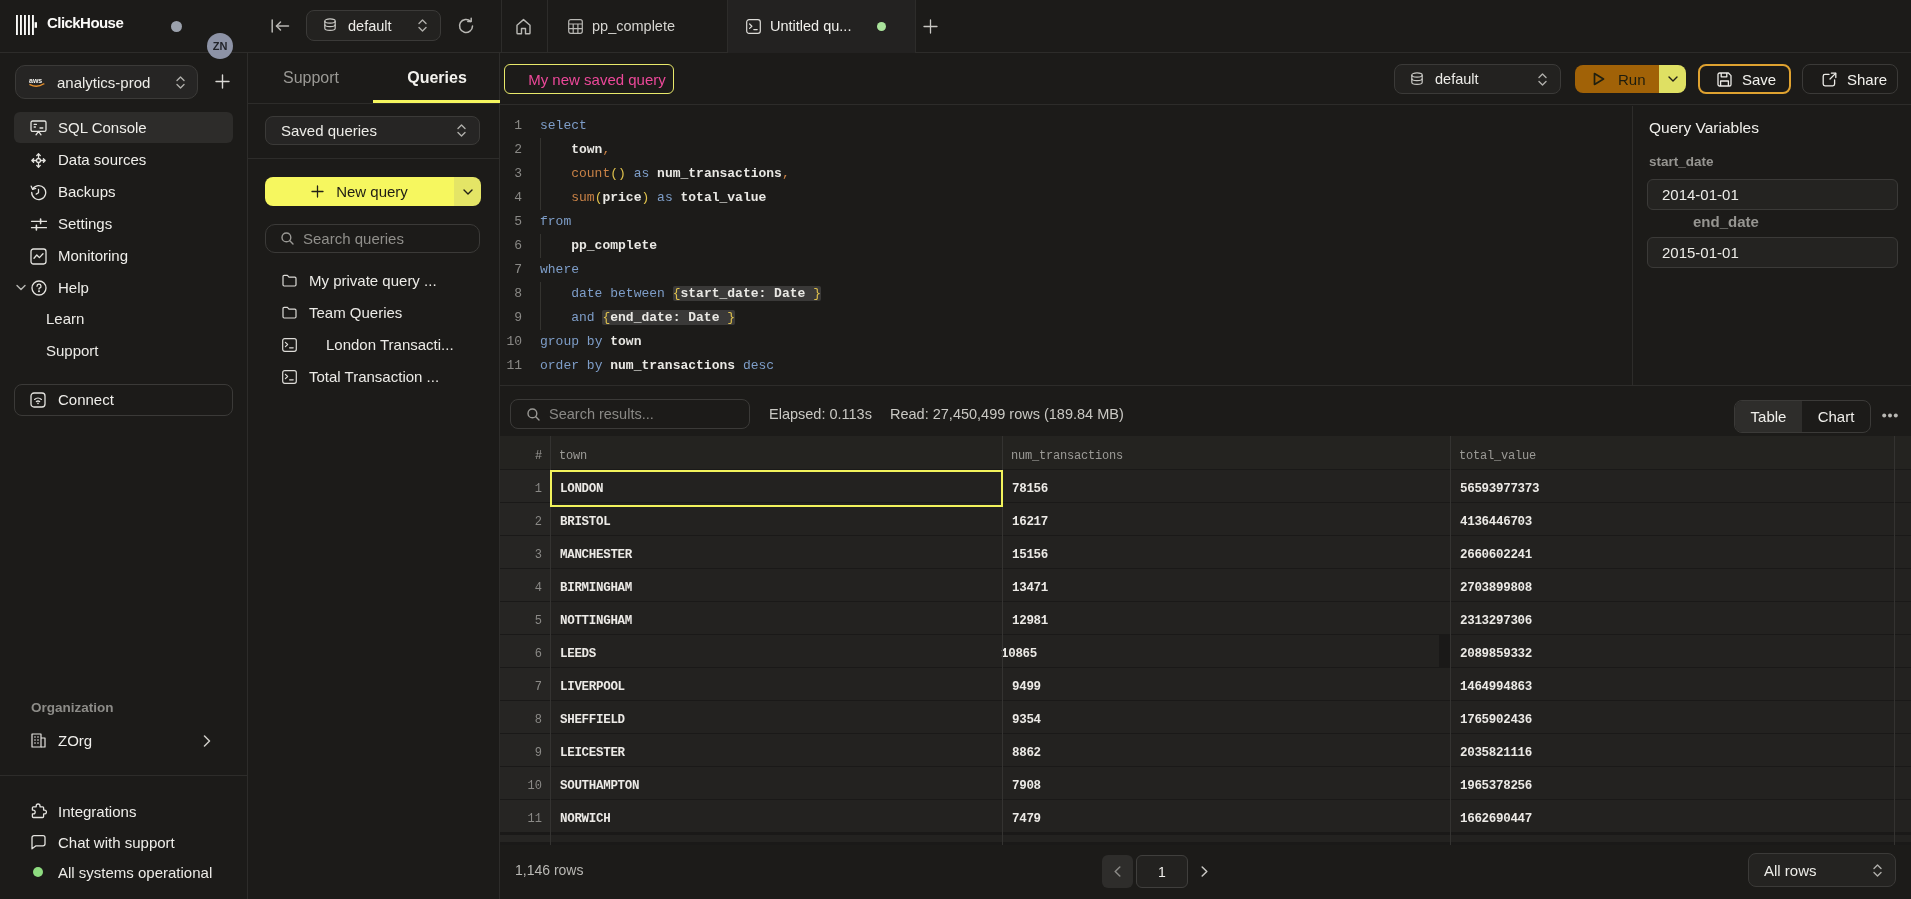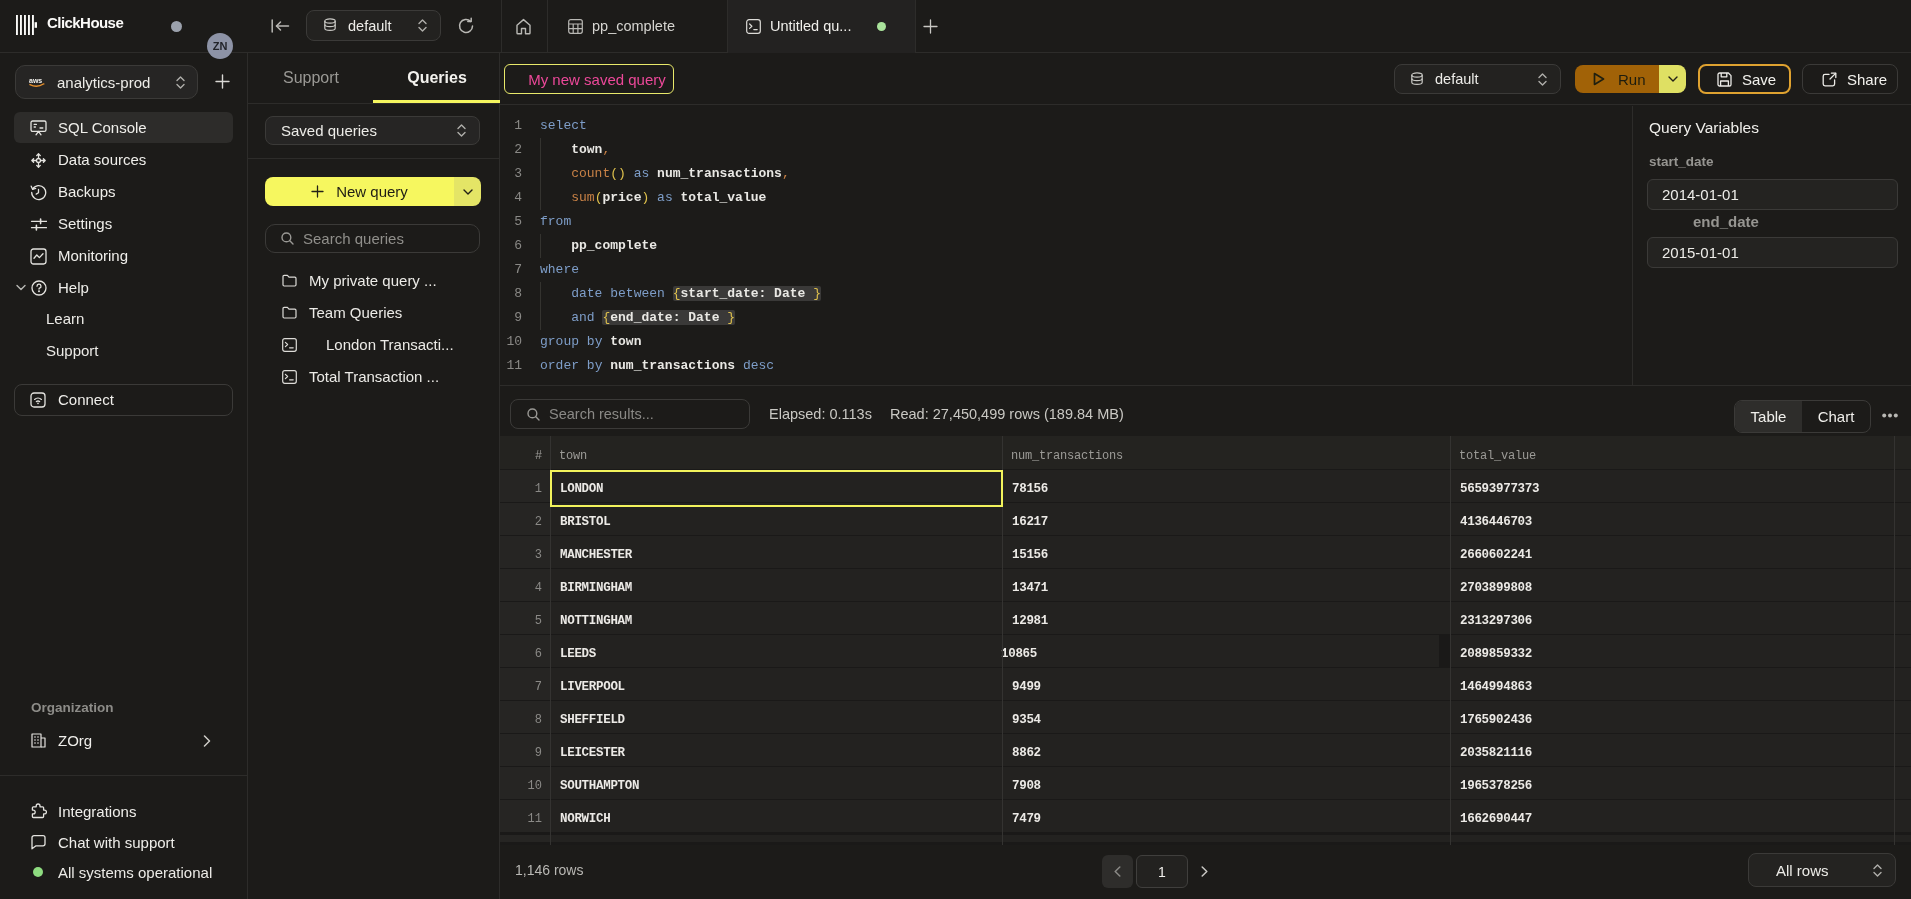--- a/index.html
+++ b/index.html
@@ -458,20 +458,20 @@
     <svg width="7" height="11" viewBox="0 0 7 11" fill="none" stroke="#8a8986" stroke-width="1.5" stroke-linecap="round" stroke-linejoin="round">
         <path d="M5.8 1 1.2 5.5 5.8 10"></path>
       </svg>
   </div>
   <div class="abs" style="left:636px;top:10px;width:52px;height:33px;background:#232220;border:1px solid #403f3d;border-radius:6px;display:flex;align-items:center;justify-content:center;font-size:14px;color:#f0efeb;">1</div>
   <div class="abs" style="left:701px;top:21px;">
     <svg width="7" height="11" viewBox="0 0 7 11" fill="none" stroke="#c9c8c4" stroke-width="1.5" stroke-linecap="round" stroke-linejoin="round">
         <path d="M1.2 1 5.8 5.5 1.2 10"></path>
       </svg>
   </div>
-  <div class="sel" style="position:absolute;left:1248px;top:8px;width:148px;height:34px;background:#242321;padding-left:12px;">
+  <div class="sel" style="position:absolute;left:1248px;top:8px;width:148px;height:34px;background:#242321;">
     <span style="margin-left:15px;font-size:15px;color:#edece8;">All rows</span>
     <svg style="margin-left:auto;margin-right:13px;" width="9" height="13" viewBox="0 0 9 13" fill="none" stroke="#b0afab" stroke-width="1.4" stroke-linecap="round" stroke-linejoin="round">
       <path d="M1 4.4 4.5 1 8 4.4"></path>
         <path d="M1 8.6 4.5 12 8 8.6"></path>
     </svg>
   </div>
 </div>
 
 </body></html>

